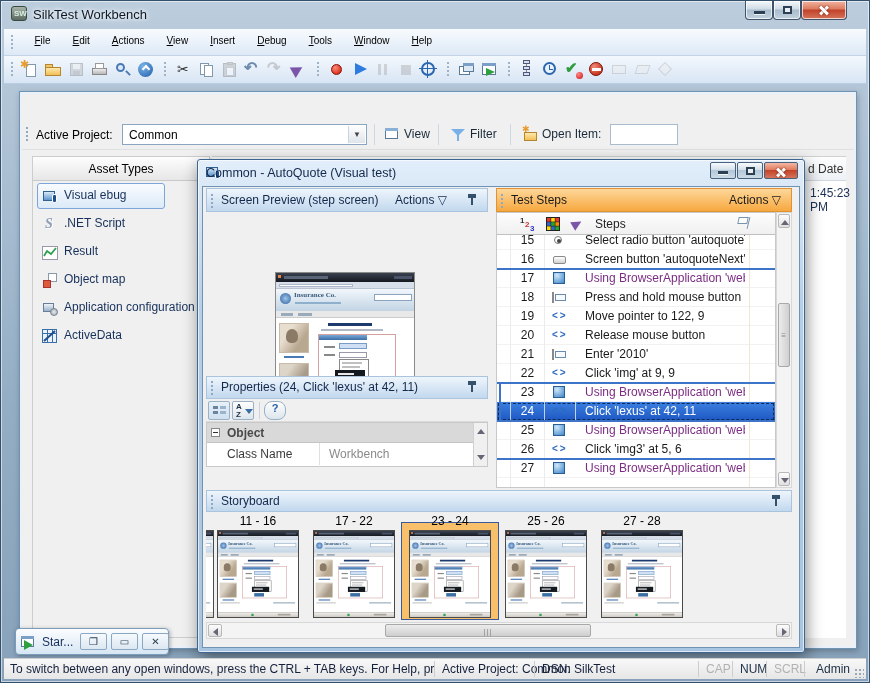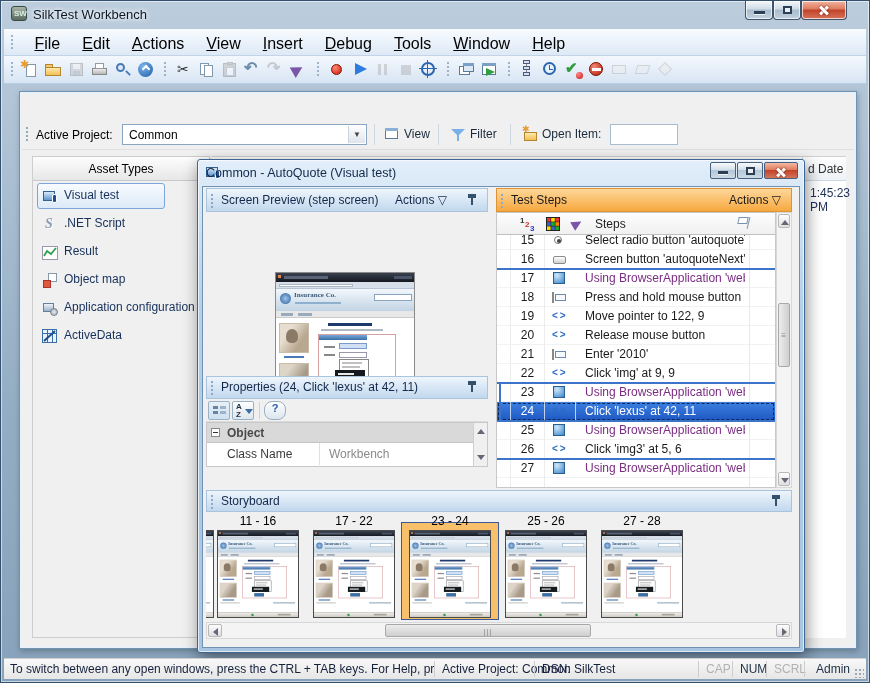--- a/index.html
+++ b/index.html
@@ -17,21 +17,21 @@
     box-shadow:inset 0 0 0 1px rgba(255,255,255,.7)}
   .winbtn.close{background:linear-gradient(#f2b5a2,#dd7a5d 45%,#c1422a 50%,#d6745a);}
   .glyph-min{position:absolute;left:8px;bottom:5px;width:11px;height:3px;background:#2d3f52;box-shadow:0 1px 0 rgba(255,255,255,.8)}
   .glyph-restore{position:absolute;left:9px;top:5px;width:9px;height:8px;border:2px solid #2d3f52;background:#e8eef4}
   .glyph-x:before,.glyph-x:after{content:"";position:absolute;left:50%;top:4px;width:3px;height:11px;background:#fff;box-shadow:0 0 2px #6a1500}
   .glyph-x:before{transform:translateX(-50%) rotate(45deg)}
   .glyph-x:after{transform:translateX(-50%) rotate(-45deg)}
   
   .menubar{position:absolute;left:3px;right:3px;top:28px;height:27px;
     background:linear-gradient(#f8fbfe,#dde9f6);border-bottom:1px solid #c3d4e6}
-  .menu-item{display:inline-block;padding:6px 11px 0 11px;font-size:16px;color:#000;height:27px;cursor:default}
+  .menu-item{display:inline-block;padding:6px 11px 0 11px;font-size:10px;color:#000;height:27px;cursor:default}
   .grip{display:inline-block;width:5px;height:16px;margin:5px 4px 0 6px;vertical-align:top;
     background-image:radial-gradient(circle,#9db3c8 1px,transparent 1.3px);background-size:4px 4px}
   .toolbar{position:absolute;left:3px;right:3px;top:55px;height:28px;
     background:linear-gradient(#f3f8fd,#d8e5f4);border-bottom:1px solid #b9cde2}
   .tbgroup{display:inline-block;vertical-align:top;height:28px;padding-top:3px}
   .tbi{display:inline-block;position:relative;width:21px;height:21px;margin:0 1px;vertical-align:top}
   .tbi.dis{opacity:.38;filter:grayscale(1)}
   
   .browser{position:absolute;left:18px;top:90px;width:838px;height:558px;
     background:#f0f0f0;border:1px solid #6d94b5;box-shadow:inset 0 0 0 2px #eaf1f9,1px 2px 6px rgba(0,0,0,.25)}
@@ -184,21 +184,21 @@
       </span>
       <span class="open-item-field"></span>
     </div>
 
     <div class="atypes">
       <div class="atypes-h">Asset Types</div>
       <div id="atype-list">
           <div class="atype sel"><span class="aticon">
               <i class="ab" style="left:1px;top:3px;width:12px;height:10px;border:1px solid #33608f;background:linear-gradient(#d8eaf8,#5d94cc)"></i>
               <i class="ab" style="left:10px;top:6px;width:5px;height:9px;border-radius:2px;background:#1d4e8f;border:1px solid #fff"></i>
-            </span><span>Visual test</span></div>
+            </span><span>Visual ebug</span></div>
           <div class="atype"><span class="aticon">
               <b class="ab" style="left:3px;top:0;font-style:italic;font-weight:bold;font-size:14px;font-family:'Liberation Serif',serif;color:#8c9fb5;text-shadow:1px 1px 0 #fff">S</b>
             </span><span>.NET Script</span></div>
           <div class="atype"><span class="aticon">
               <svg width="16" height="14" style="position:absolute;left:0;top:2px">
                 <rect x="0.5" y="0.5" width="15" height="13" fill="#fff" stroke="#99a"></rect>
                 <polyline points="2,10 5,5 9,8 14,2" fill="none" stroke="#2e9e4f" stroke-width="1.8"></polyline>
               </svg>
             </span><span>Result</span></div>
           <div class="atype"><span class="aticon">
@@ -742,20 +742,31 @@
         </span>
       <span class="sbthumb h" style="left:178px;top:1px;width:206px;height:13px">
           <span class="gripl">|||</span>
         </span>
       <span class="sbbtn" style="right:1px;top:1px;width:14px;height:13px">
           <i class="tri-rt" style="left:5px;top:3px"></i>
         </span>
     </div>
   </div>
 
+  <div class="starwin">
+    <span class="ab" style="left:5px;top:5px;width:17px;height:17px">
+      <i class="ab" style="left:0;top:2px;width:13px;height:11px;background:#fff;border:1px solid #5a7a9a"></i>
+      <i class="ab" style="left:0;top:2px;width:13px;height:3px;background:#7aa0c8"></i>
+      <i class="ab" style="left:3px;top:6px;border-left:9px solid #2fa03f;border-top:5px solid transparent;border-bottom:5px solid transparent"></i>
+    </span>
+    <span class="ab" style="left:26px;top:6px">Star...</span>
+    <span class="swbtn" style="left:64px">❐</span>
+    <span class="swbtn" style="left:95px">▭</span>
+    <span class="swbtn" style="left:126px">✕</span>
+  </div>
 
   <div class="statusbar">
     <span class="seg" style="left:6px">To switch between any open windows, press the CTRL + TAB keys. For Help, pr</span>
     <i class="ssep" style="left:430px"></i>
     <span class="seg" style="left:438px">Active Project: Common</span>
     <i class="ssep" style="left:530px"></i>
     <span class="seg" style="left:538px">DSN: SilkTest</span>
     <i class="ssep" style="left:694px"></i>
     <span id="status-inds"><span class="seg ind-off" style="left:702px">CAP</span><i class="ssep" style="left:728px"></i><span class="seg ind-on" style="left:736px">NUM</span><i class="ssep" style="left:762px"></i><span class="seg ind-off" style="left:770px">SCRL</span><i class="ssep" style="left:800px"></i><span class="seg ind-on" style="left:812px">Admin</span></span>
     <span class="ab" style="right:2px;bottom:1px;width:10px;height:10px;

